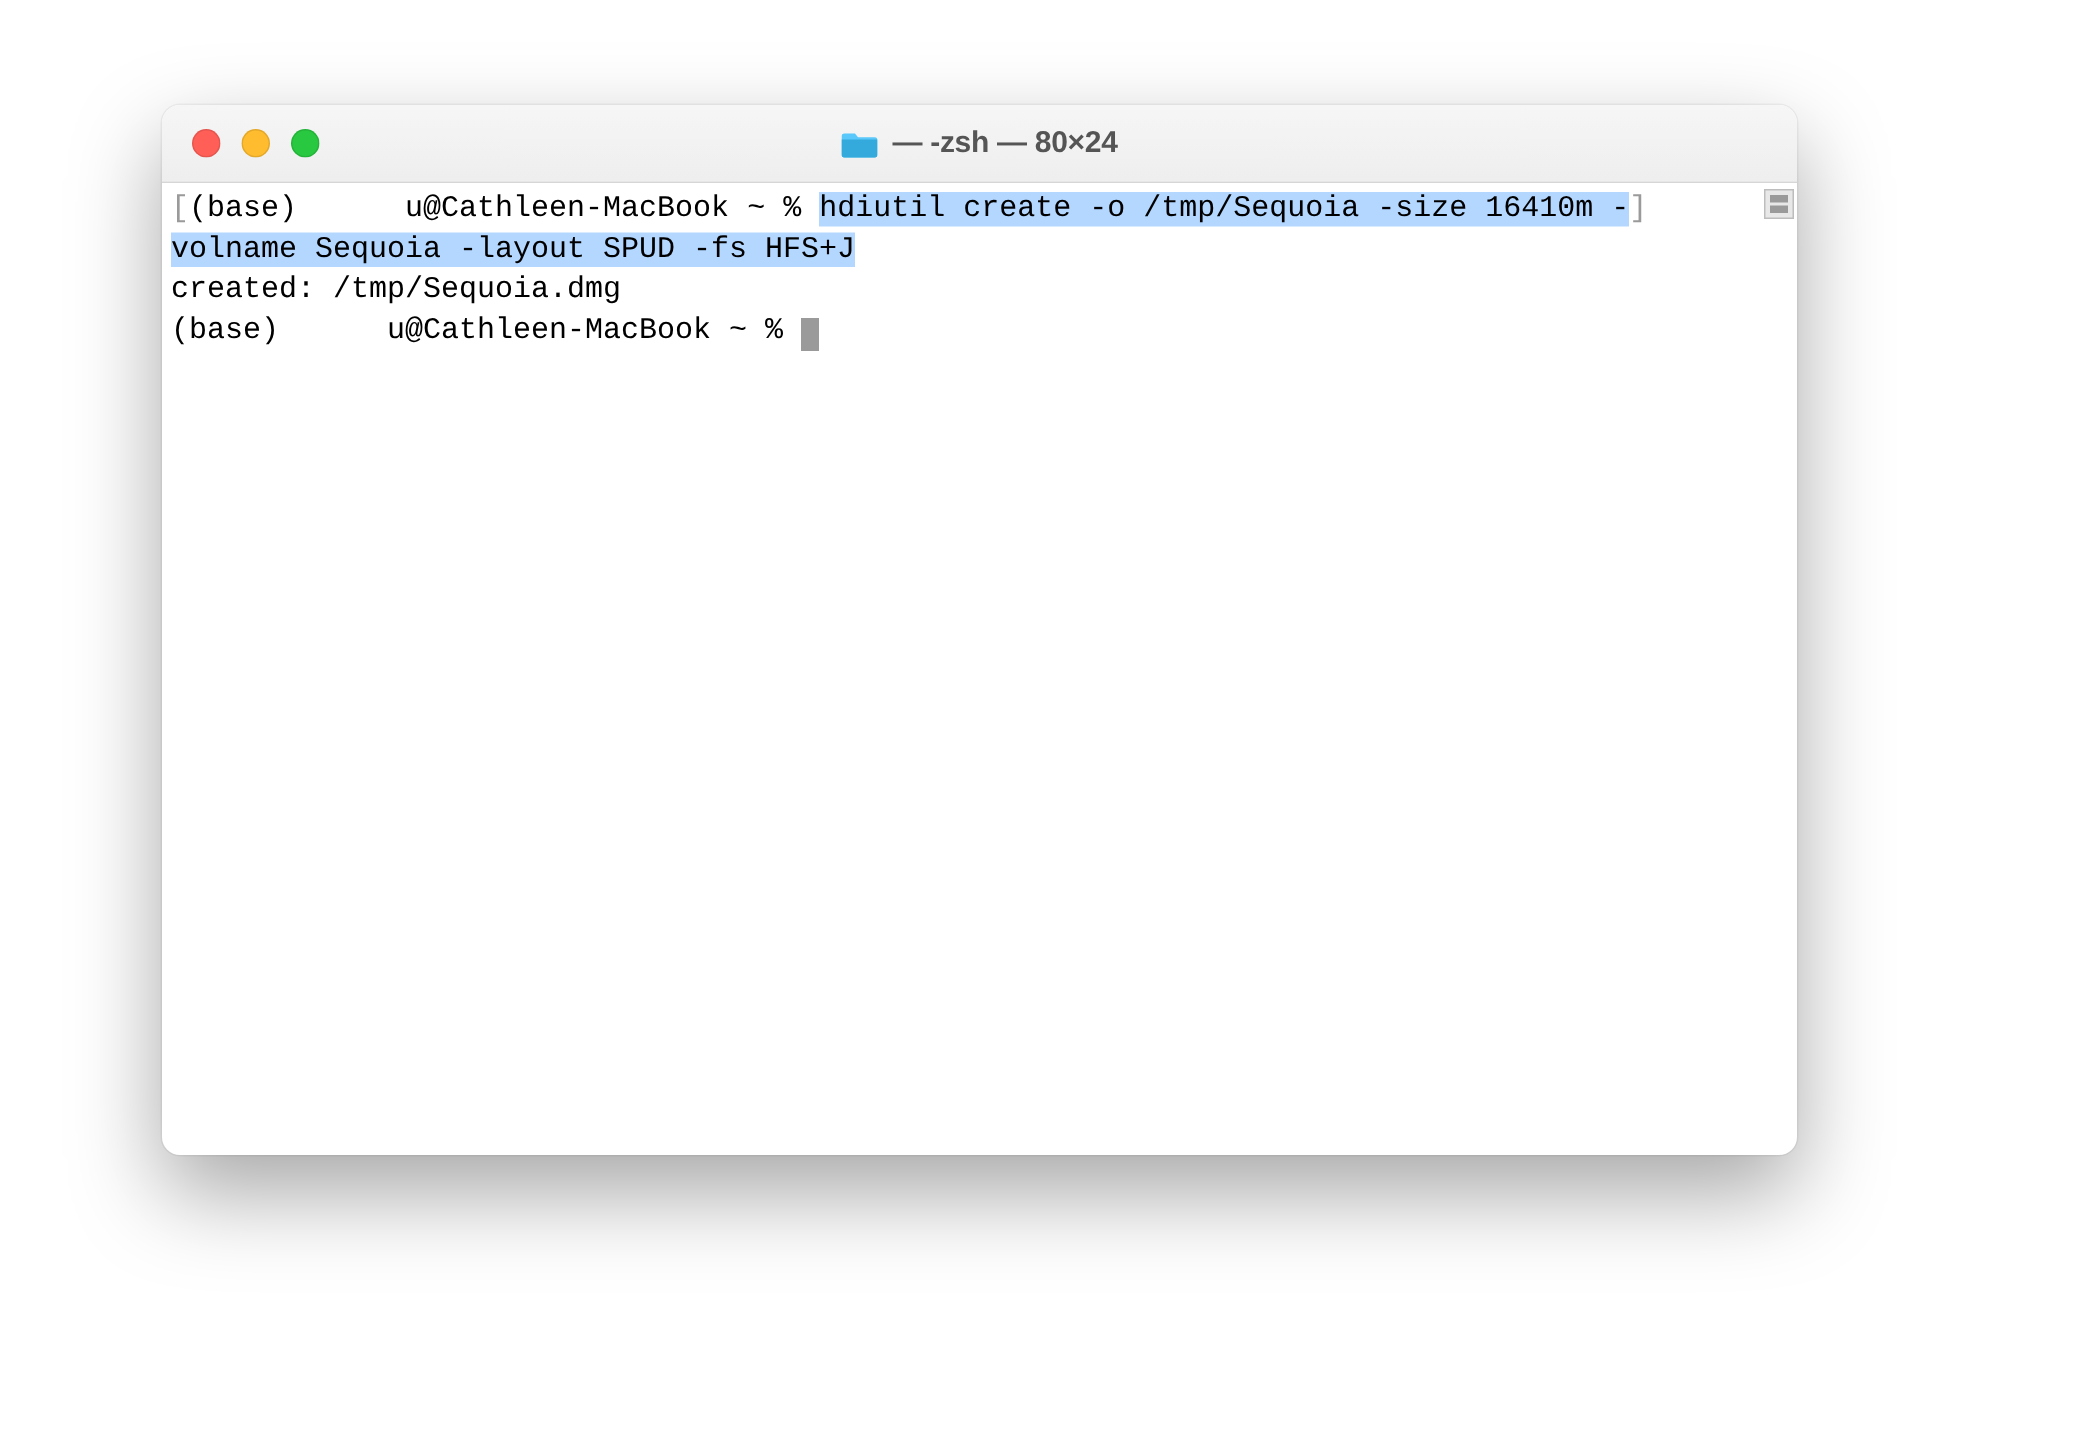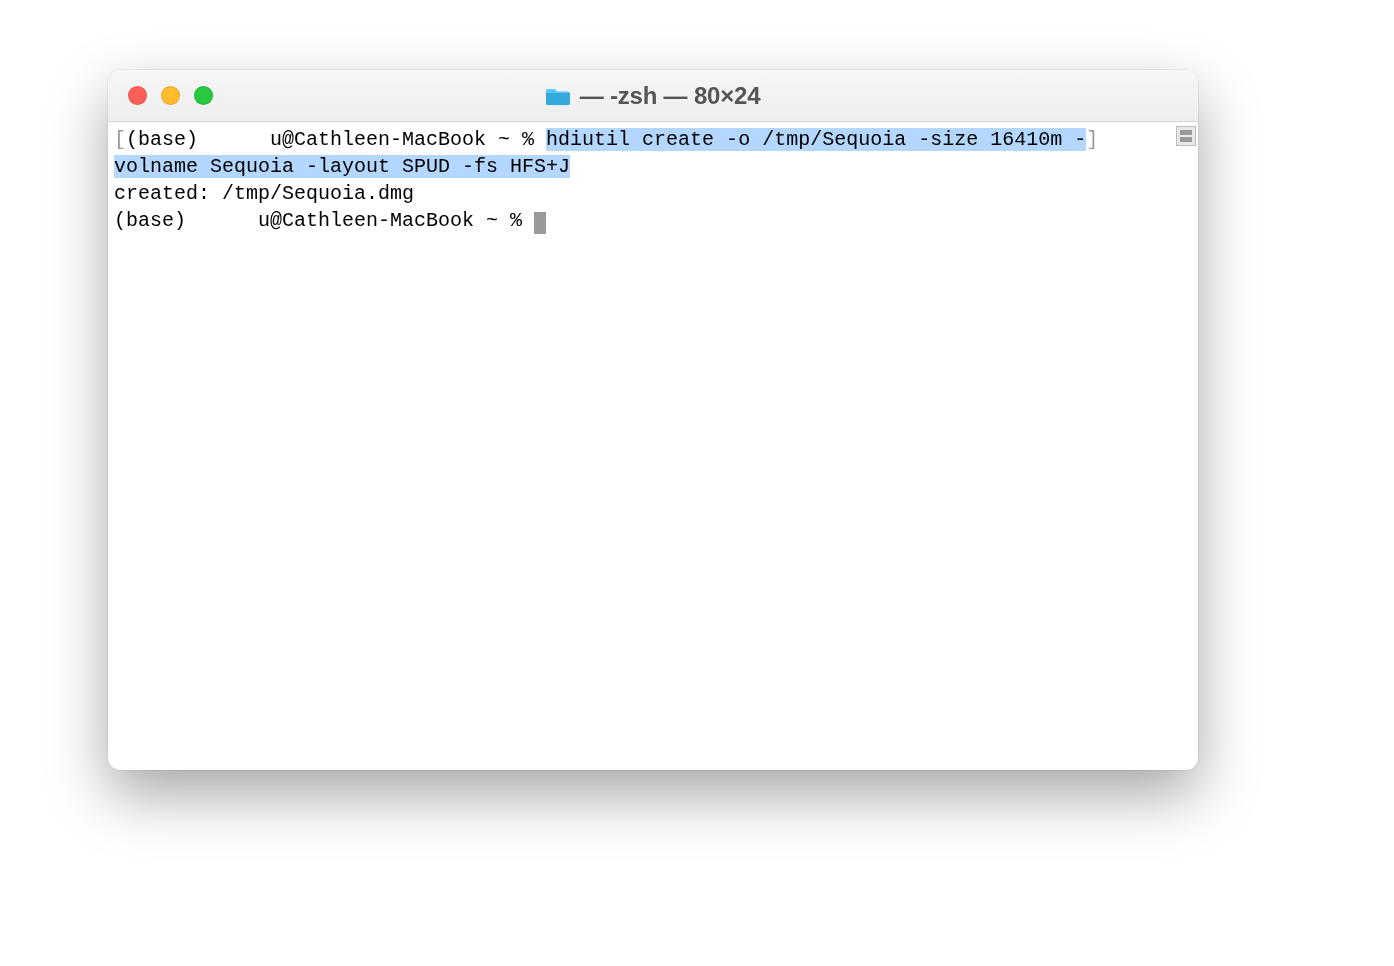--- a/index.html
+++ b/index.html
@@ -49,21 +49,21 @@
     .title-center {
       position: absolute;
       left: 0; right: 0;
       display: flex;
       justify-content: center;
       align-items: center;
       gap: 10px;
       pointer-events: none;
     }
     .title-text {
-      font-size: 24px;
+      font-size: 20px;
       font-weight: 700;
       color: #555;
       letter-spacing: -0.2px;
     }
     .folder-icon {
       width: 24px;
       height: 20px;
       position: relative;
     }
     .folder-icon svg { display: block; }

